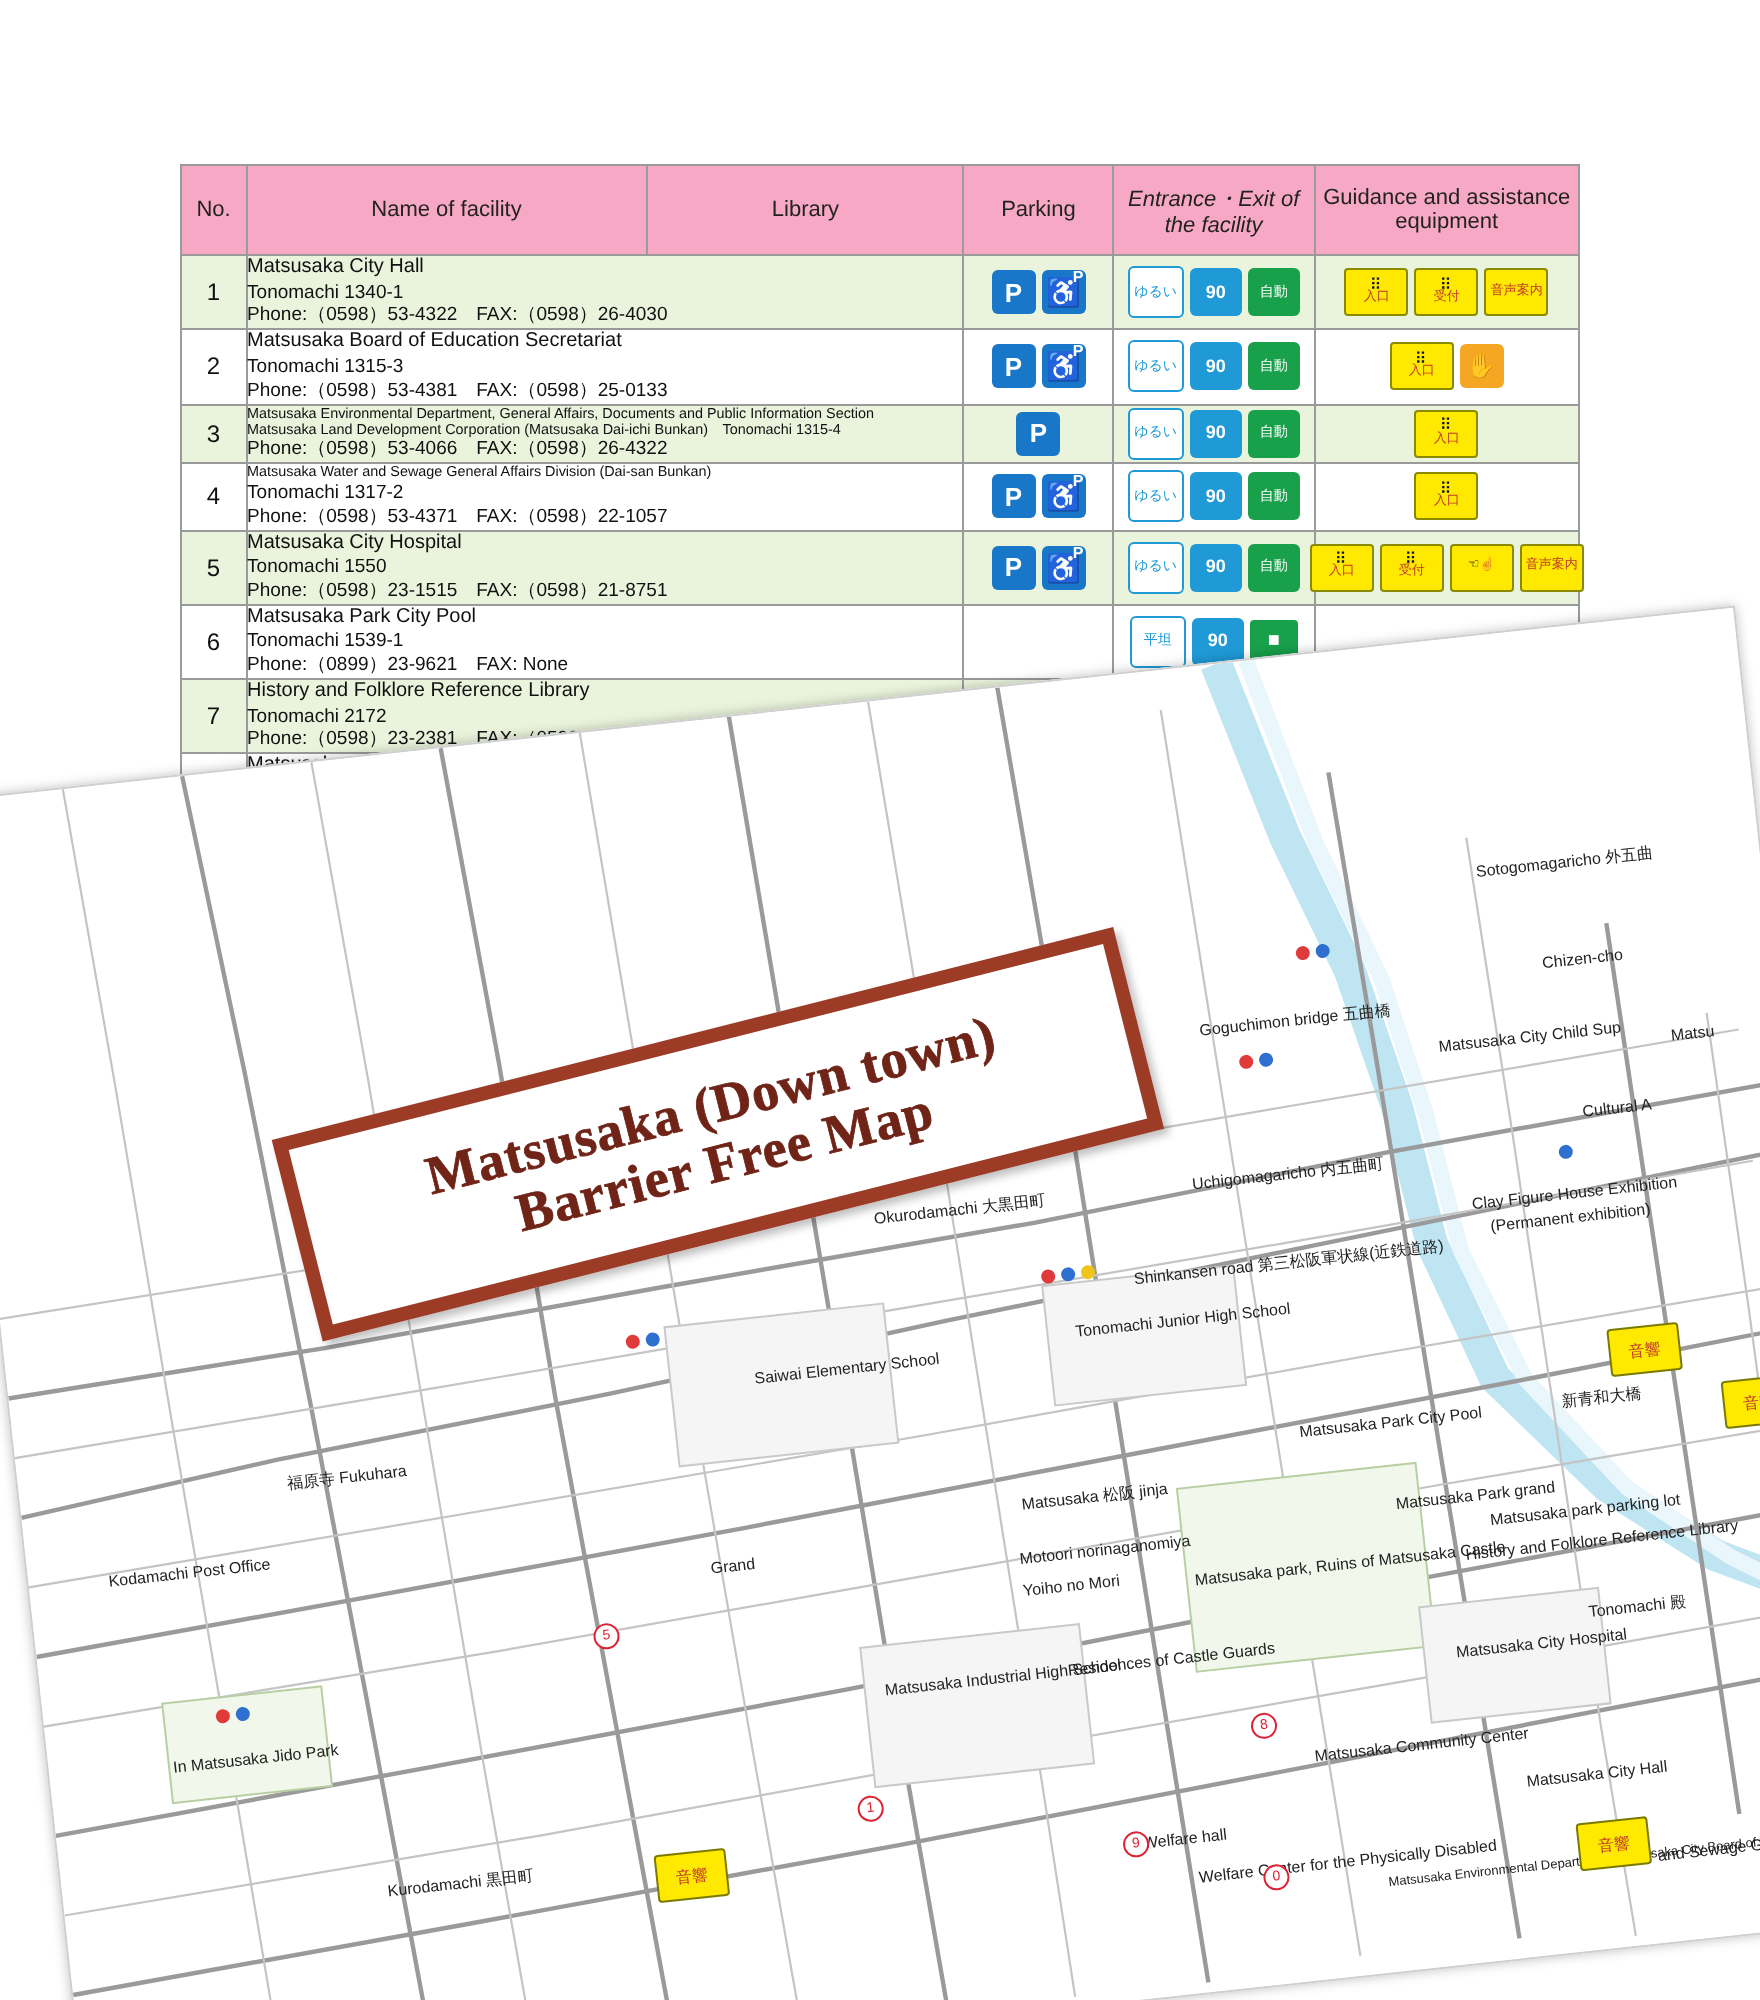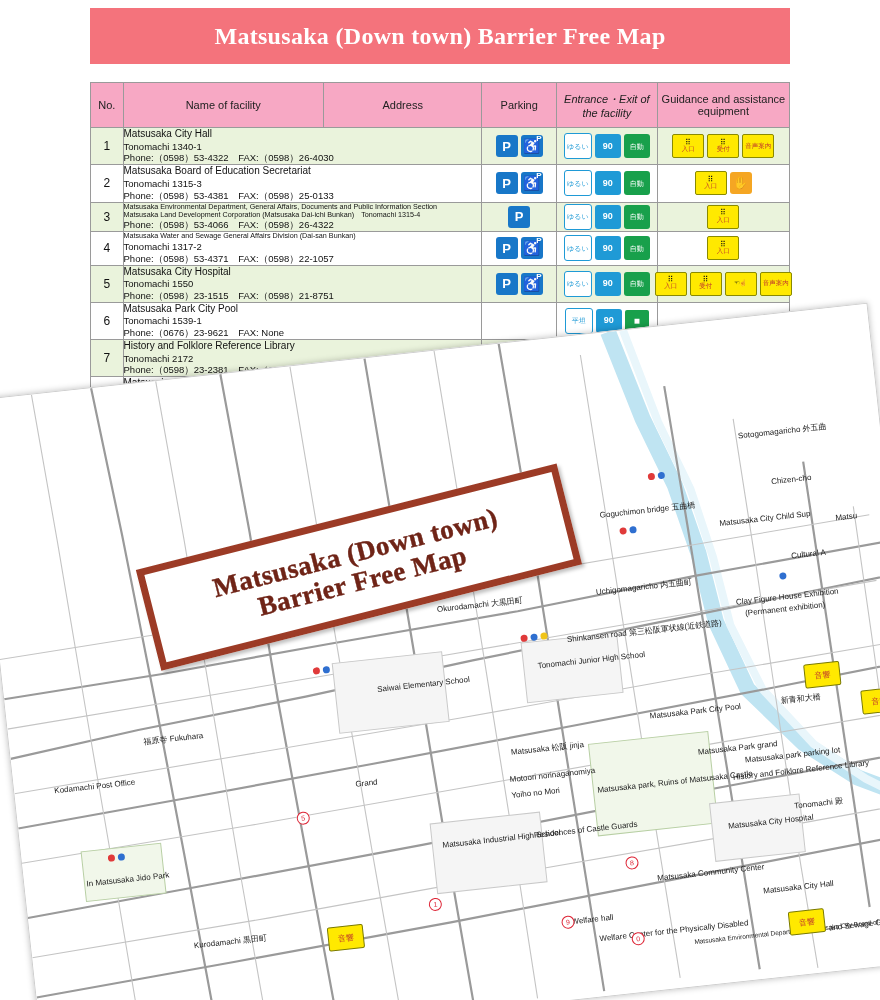--- a/index.html
+++ b/index.html
@@ -133,30 +133,27 @@
     position:absolute;width:34px;height:22px;background:#ffe900;
     border:1px solid #7a7a00;border-radius:2px;color:#c0392b;font-size:8px;
     display:flex;align-items:center;justify-content:center;
   }
 </style>
 </head>
 <body>
 
 <div id="sheet">
 
-  <div id="title-bar">
-    <span class="ttl">Matsusaka (Down town) Barrier Free Map</span>
-  </div>
 
   <table class="tbl">
     <thead>
       <tr>
         <th class="c-no">No.</th>
         <th class="c-name">Name of facility</th>
-        <th class="c-addr">Address</th>
+        <th class="c-addr">Library</th>
         <th class="c-park">Parking</th>
         <th class="c-ent">Entrance・Exit of the facility</th>
         <th class="c-guide">Guidance and assistance equipment</th>
       </tr>
     </thead>
     <tbody>
 
       <tr class="rowA">
         <td class="no">1</td>
         <td class="facility" colspan="2">
@@ -305,21 +302,21 @@
             <span class="ybox">音声案内</span>
           </div>
         </td>
       </tr>
 
       <tr class="rowB">
         <td class="no">6</td>
         <td class="facility" colspan="2">
           <div class="fname">Matsusaka Park City Pool</div>
           <div class="faddr">Tonomachi 1539-1</div>
-          <div class="fphone">Phone:（0676）23-9621　FAX: None</div>
+          <div class="fphone">Phone:（0899）23-9621　FAX: None</div>
         </td>
         <td class="cell"></td>
         <td class="cell">
           <div class="ico-row">
             <span class="chip white">平坦</span>
             <span class="chip">
                 <b>90</b>
               </span>
             <span class="gbox">■</span>
           </div>

